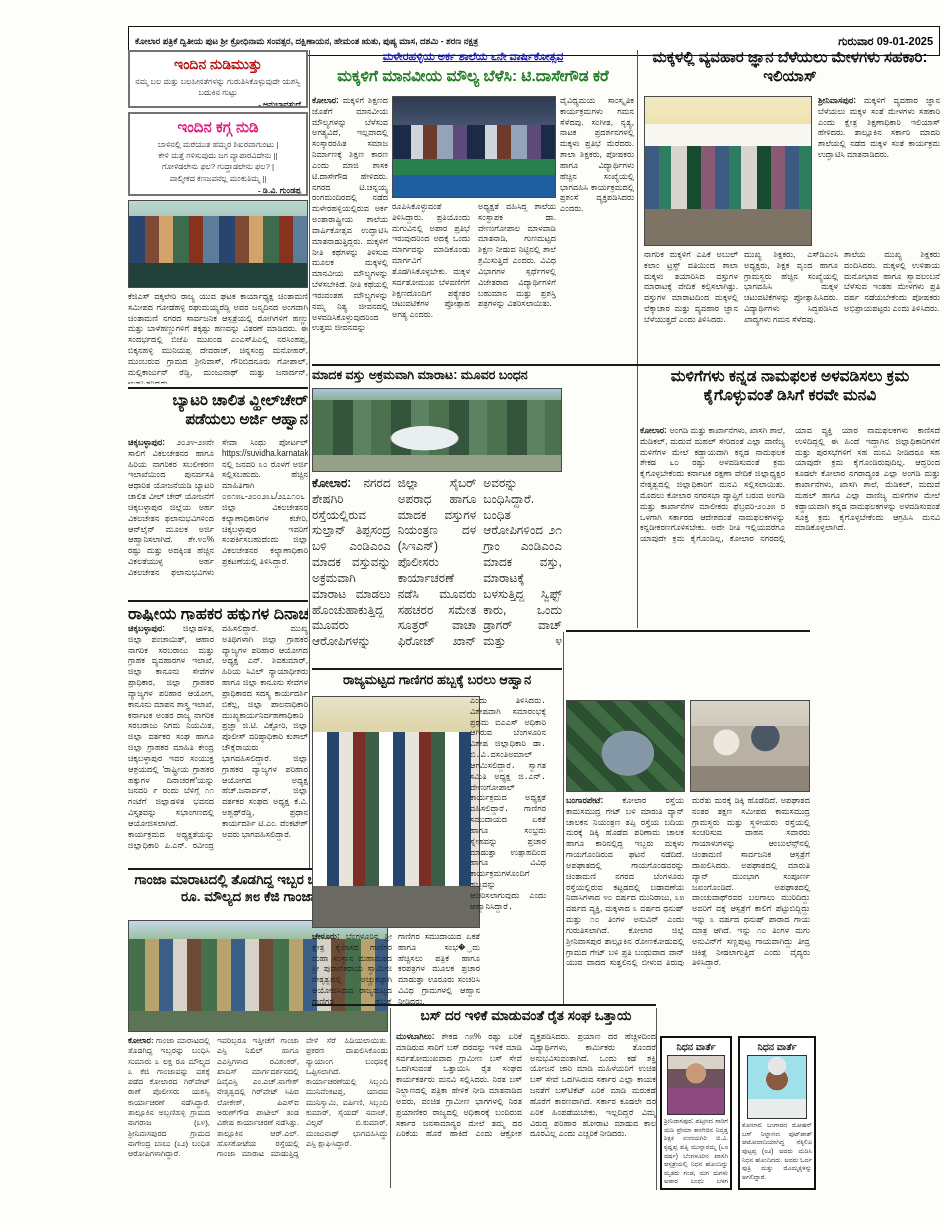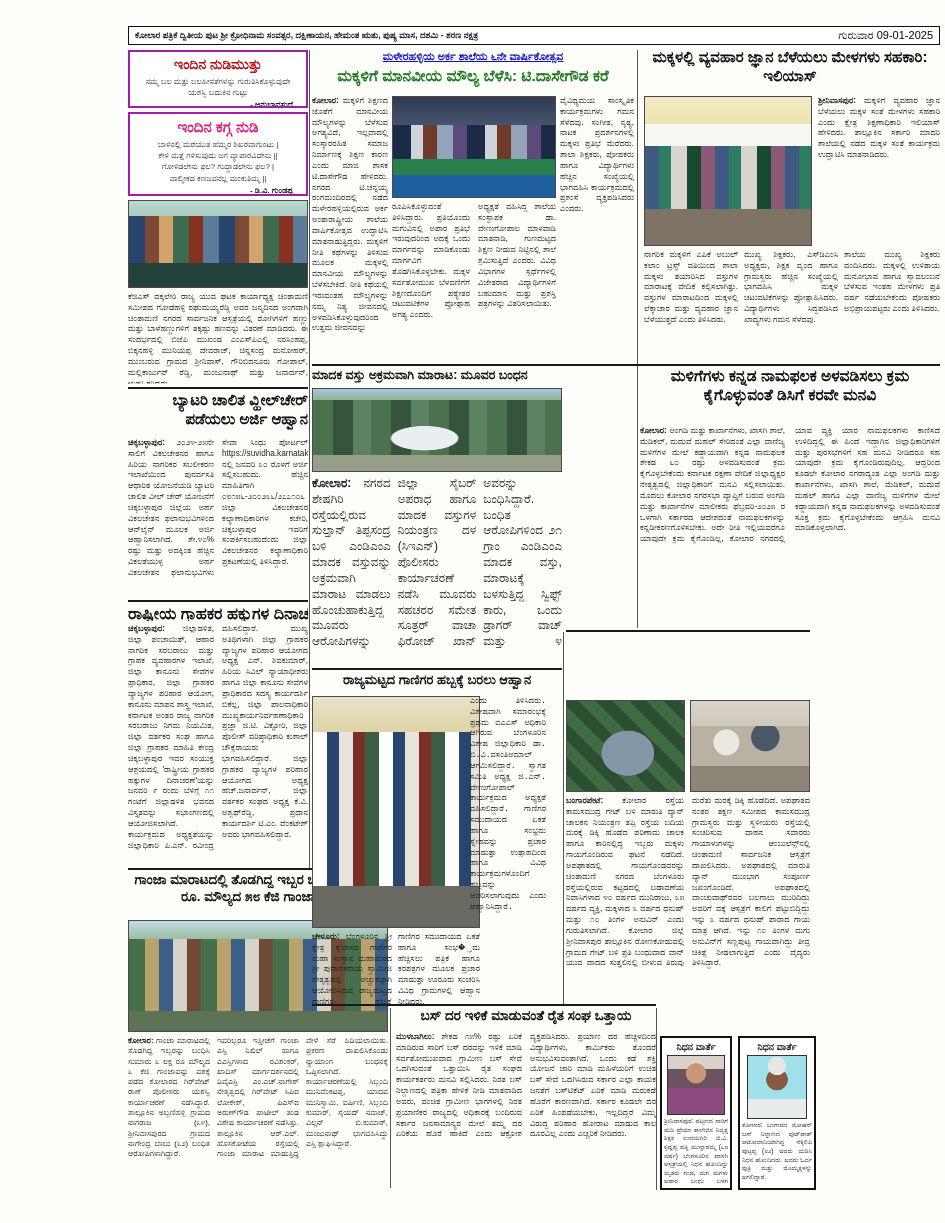--- a/index.html
+++ b/index.html
@@ -10,27 +10,27 @@
   .cols2{column-count:2;column-gap:8px;}
   .cols3{column-count:3;column-gap:7px;}
   .dateline{font-weight:bold;}
   .headline{font-weight:bold;text-align:center;color:#0c0c0c;line-height:1.25;}
   .nowrap{white-space:nowrap;}
   .hr{position:absolute;background:#1a1a1a;height:1.5px;}
   .vr{position:absolute;background:#555;width:1px;}
   .photo{position:absolute;border:1px solid #4a4a4a;box-sizing:border-box;}
 
   
-  #masthead{left:128px;top:26px;width:812px;height:19px;border:1.5px solid #111;
+  #masthead{left:128px;top:26px;width:812px;height:30px;border:1.5px solid #111;
             display:flex;justify-content:space-between;align-items:center;padding:0 6px;background:#fff;}
   #masthead .mh-left{font-size:8.6px;font-weight:bold;color:#222;}
-  #masthead .mh-date{font-size:11px;font-weight:normal;color:#000;text-align:center;}
+  #masthead .mh-date{font-size:11px;font-weight:bold;color:#000;text-align:center;}
 
   
-  .qbox{border:2px solid #a21caf;background:#fff;padding:3px 13px;text-align:center;}
+  .qbox{border:2px solid #737373;background:#fff;padding:3px 5px;text-align:center;}
   .qtitle{font-weight:bold;font-size:14px;margin:1px 0 3px 0;}
   .qtext{font-size:8px;line-height:1.4;color:#333;}
   .qattr{font-size:8px;font-weight:bold;text-align:right;margin-top:2px;}
 
   
   .p-fel{background:
     linear-gradient(180deg,#bcd8cf 0%,#a9c9bf 18%,rgba(0,0,0,0) 18%),
     linear-gradient(180deg,rgba(0,0,0,0) 0 72%,#22413a 72%),
     repeating-linear-gradient(90deg,#28456e 0 16px,#7d4a35 16px 30px,#d2a36b 30px 44px,#3e6b4e 44px 60px,#87321f 60px 74px,#5b7d9a 74px 90px);
     background-color:#6d8f84;}

